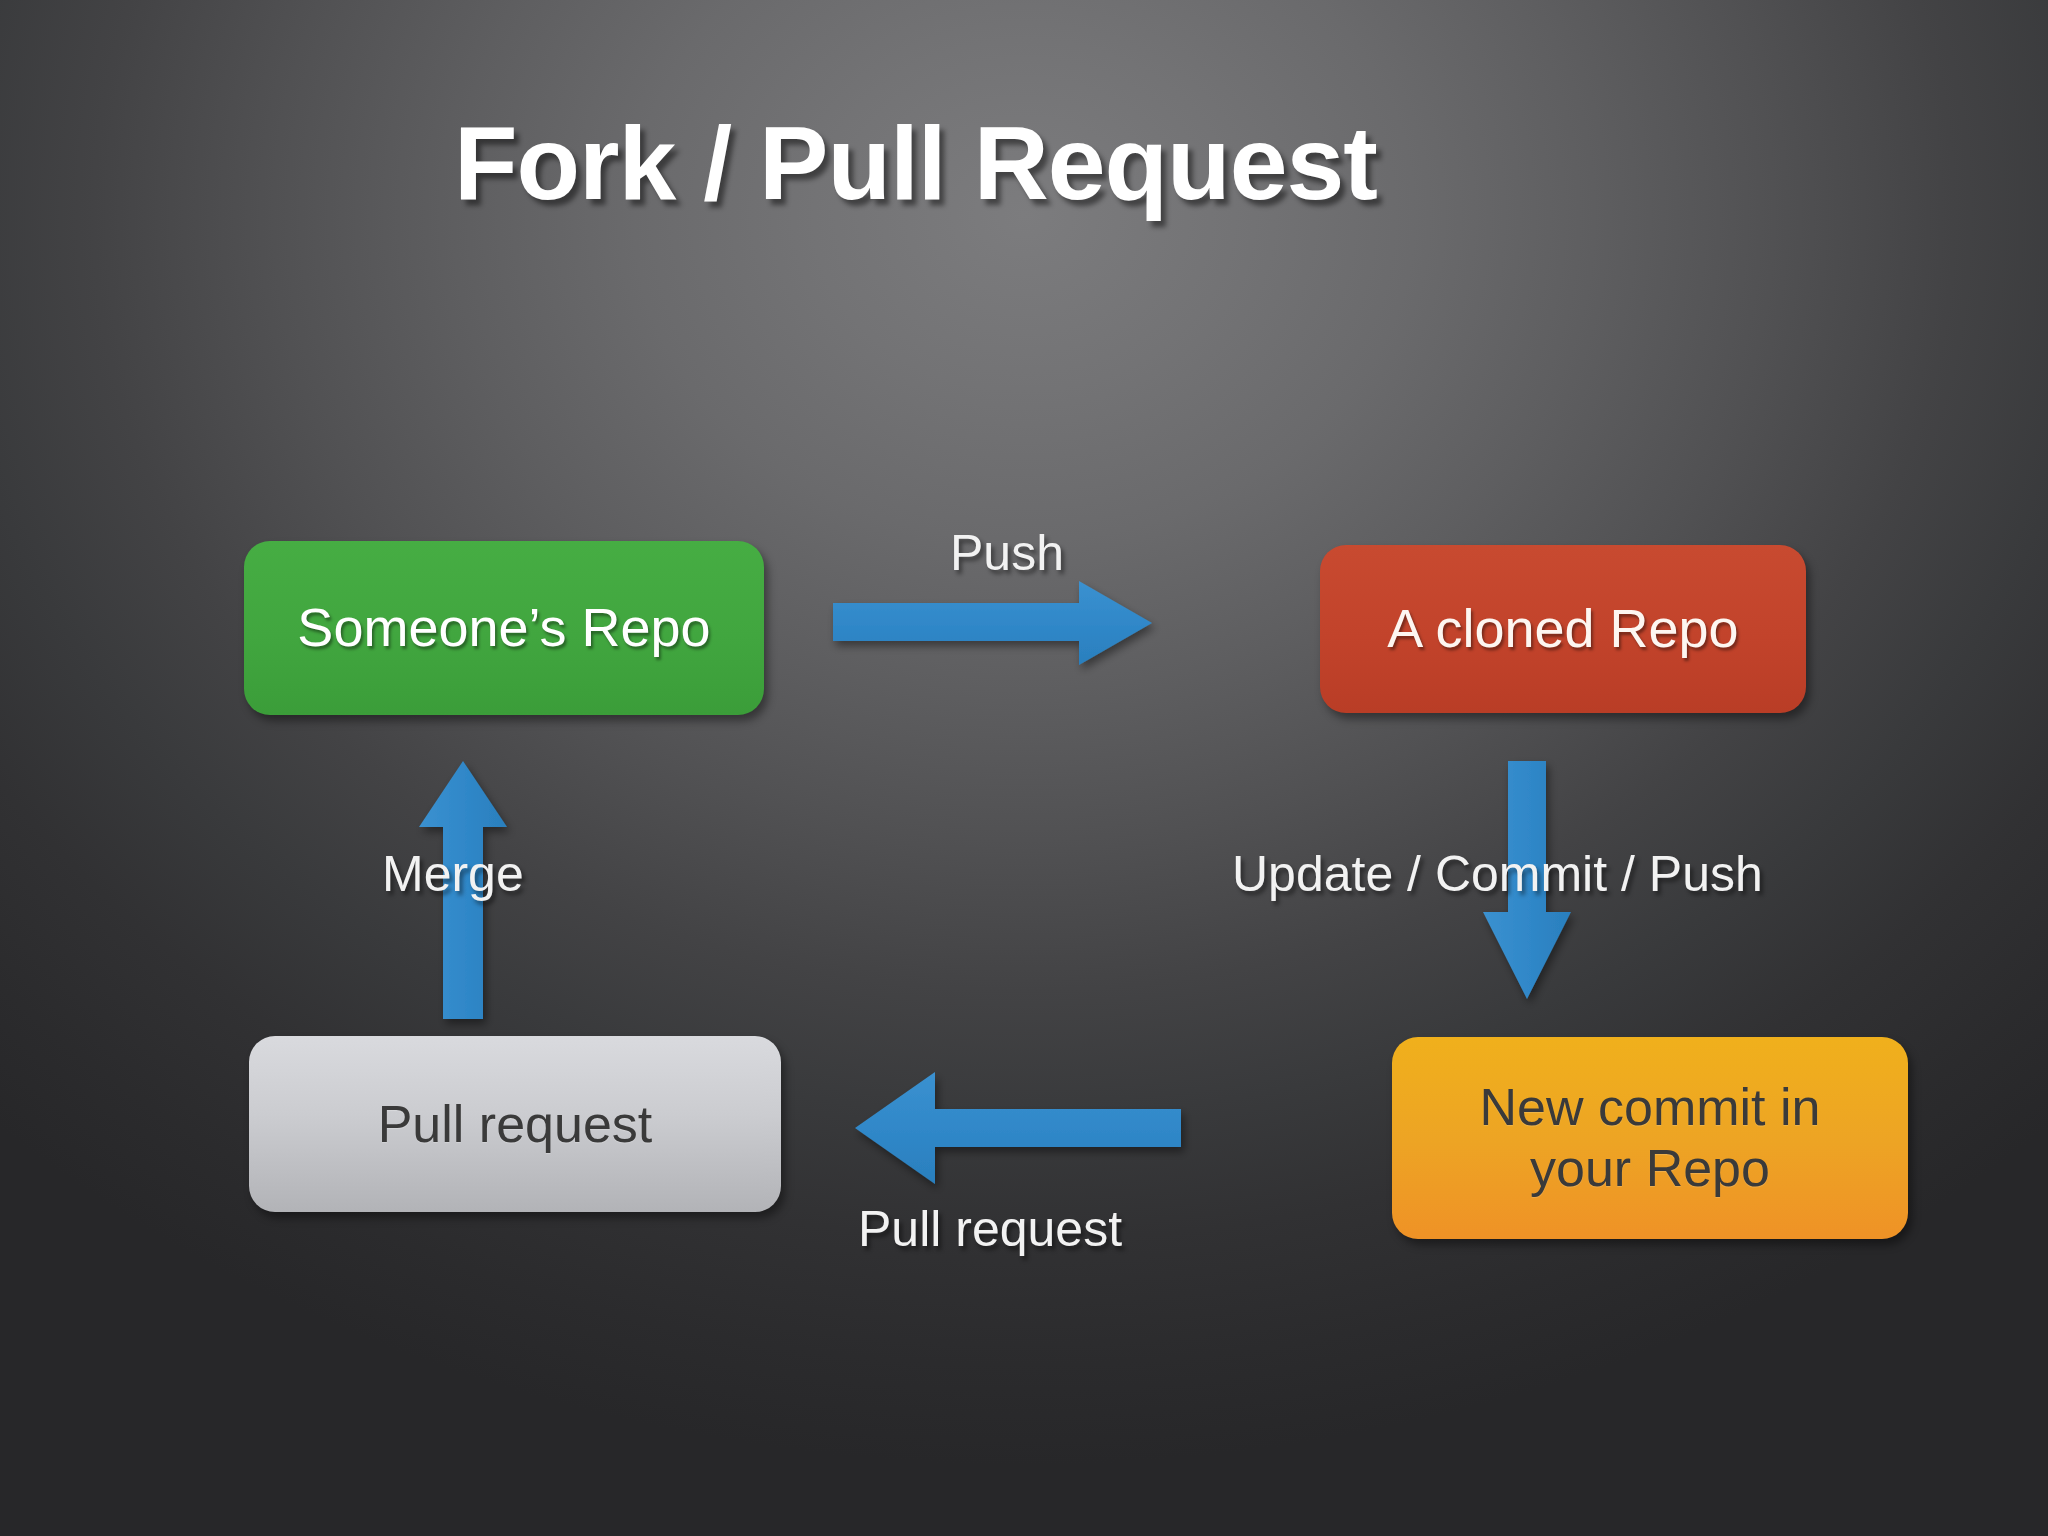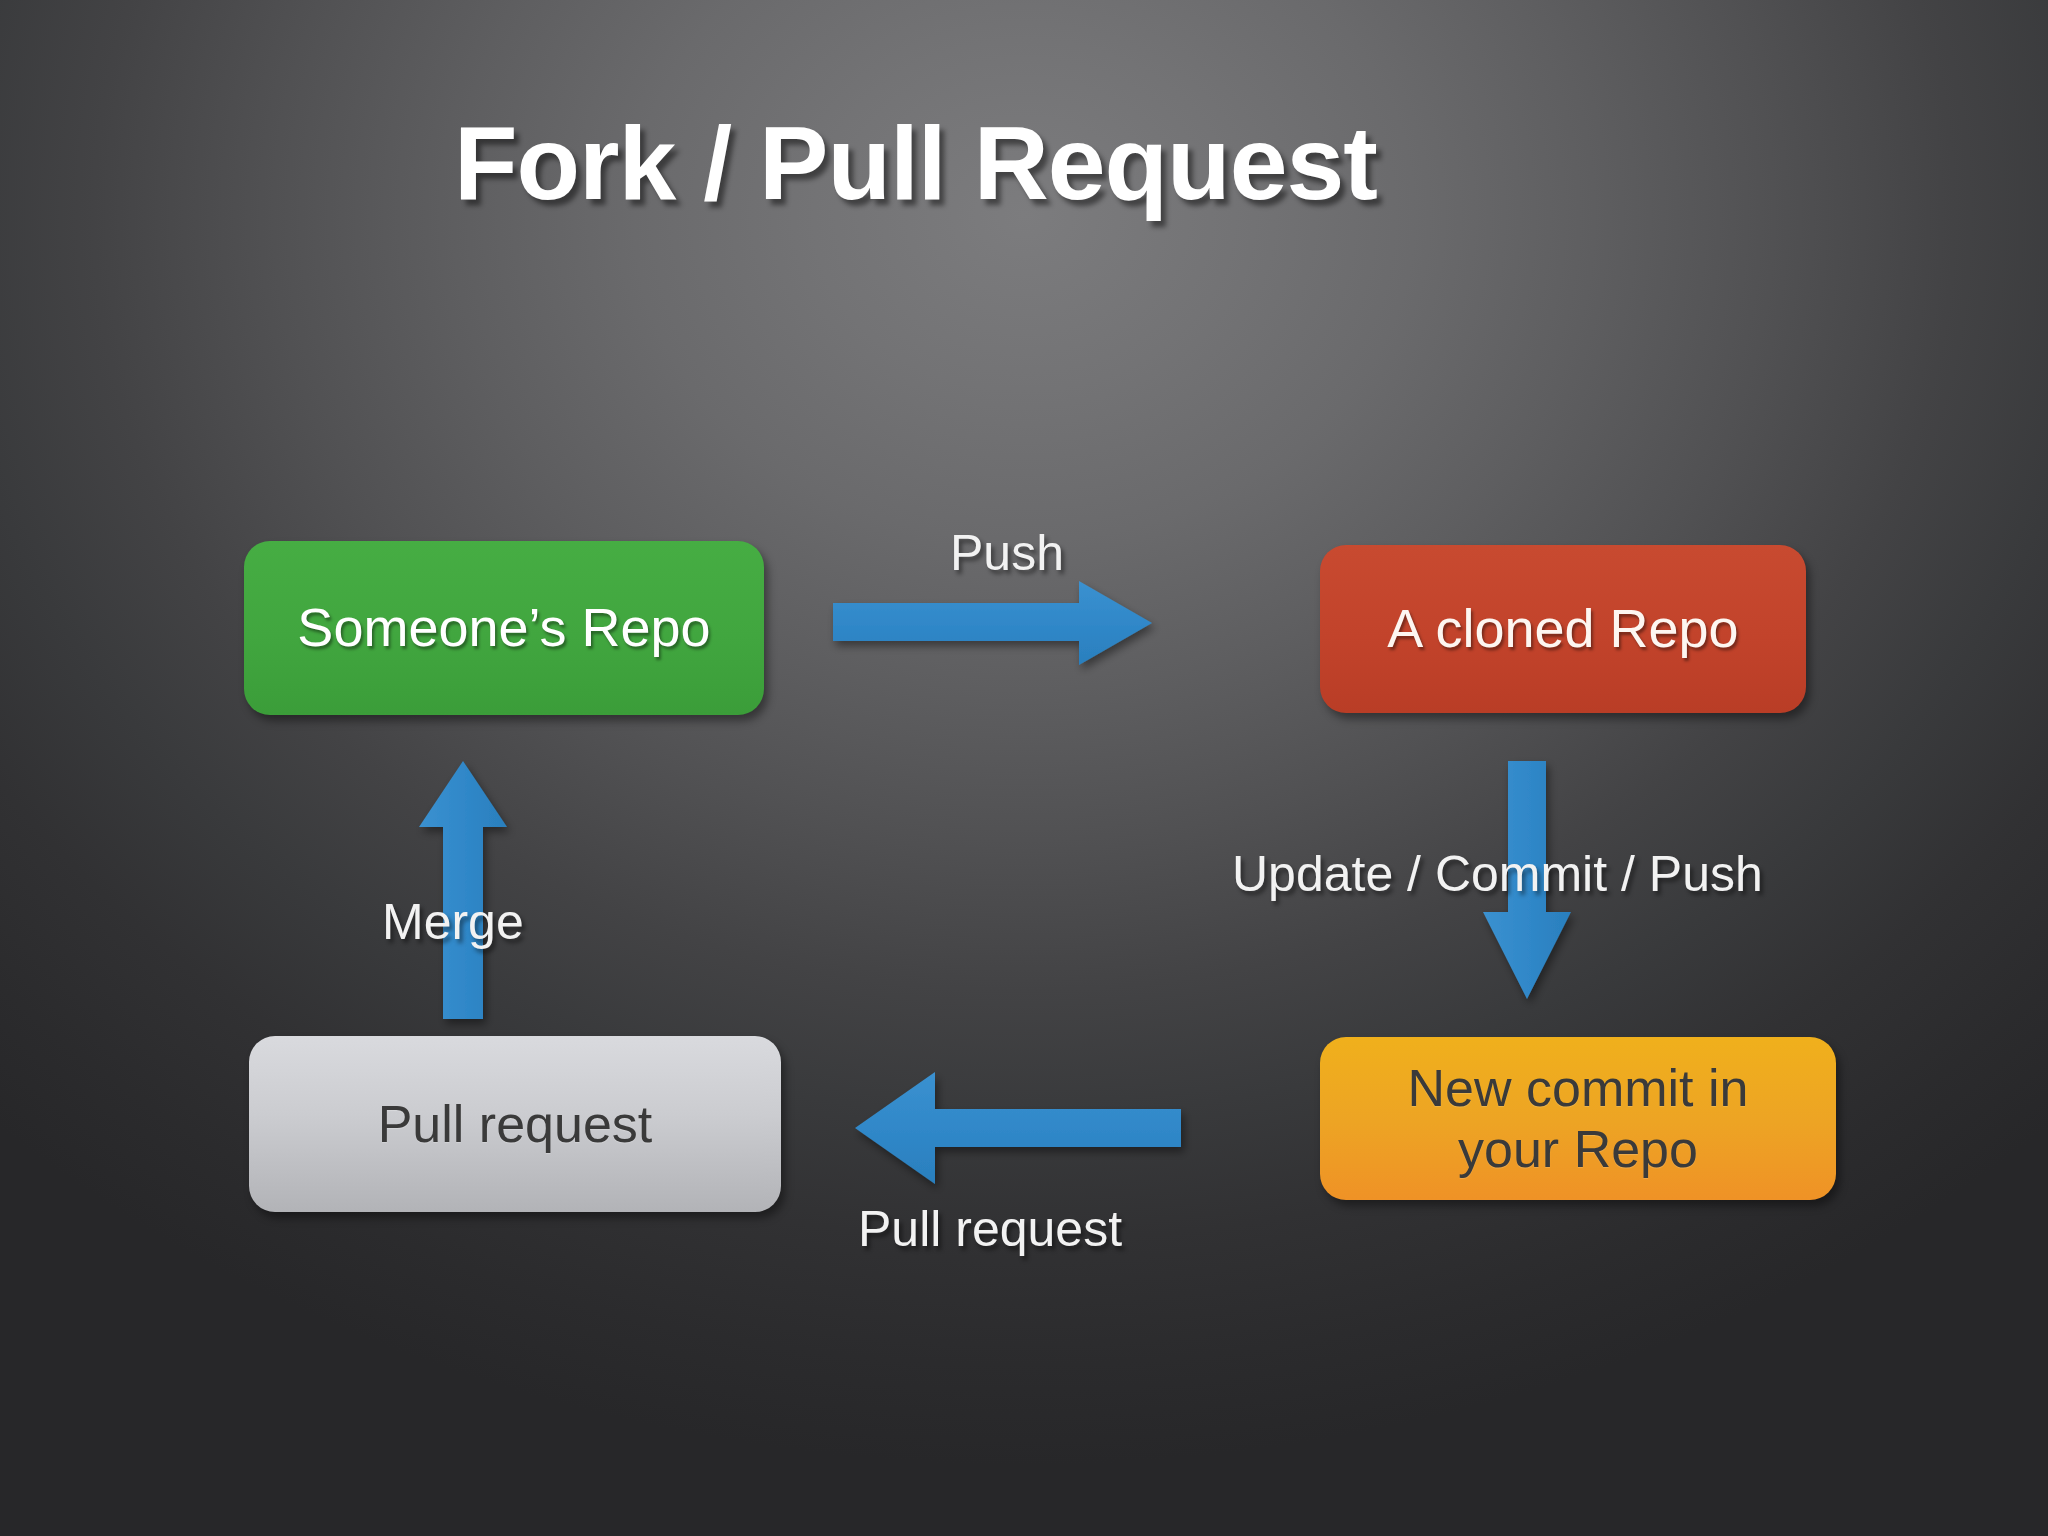--- a/index.html
+++ b/index.html
@@ -82,24 +82,24 @@
     background: #c2432b;
     background-image: linear-gradient(to bottom, #c84a30 0%, #c2432b 55%, #b93d26 100%);
   }
   .node-red .node-label {
     color: #fdf6f1;
     font-size: 54px;
     text-shadow: 2px 3px 3px rgba(0,0,0,0.40);
   }
 
   .node-orange {
-    left: 1284px;
+    left: 1356px;
     top: 1037px;
     width: 516px;
-    height: 163px;
+    height: 202px;
     background: #eda41f;
     background-image: linear-gradient(to bottom, #f0b01c 0%, #eda424 52%, #ef9226 100%);
   }
   .node-orange .node-label {
     color: #3a3a3a;
     font-size: 52px;
     text-shadow: 0 1px 1px rgba(255,255,255,0.18);
   }
 
   .node-gray {
@@ -119,21 +119,21 @@
   
   .edge-label {
     position: absolute;
     color: #f2f2f2;
     font-size: 50px;
     text-shadow: 3px 4px 4px rgba(0,0,0,0.45);
     white-space: nowrap;
   }
   .label-fork     { left: 950px;  top: 524px;  }
   .label-update   { left: 1232px; top: 845px;  }
-  .label-merge    { left: 382px;  top: 845px; margin-top: 48px;  }
+  .label-merge    { left: 382px;  top: 845px;  }
   .label-pullreq  { left: 858px;  top: 1200px; }
 
   
   .arrow-layer {
     position: absolute;
     left: 0; top: 0;
     width: 2048px;
     height: 1536px;
     pointer-events: none;
   }

